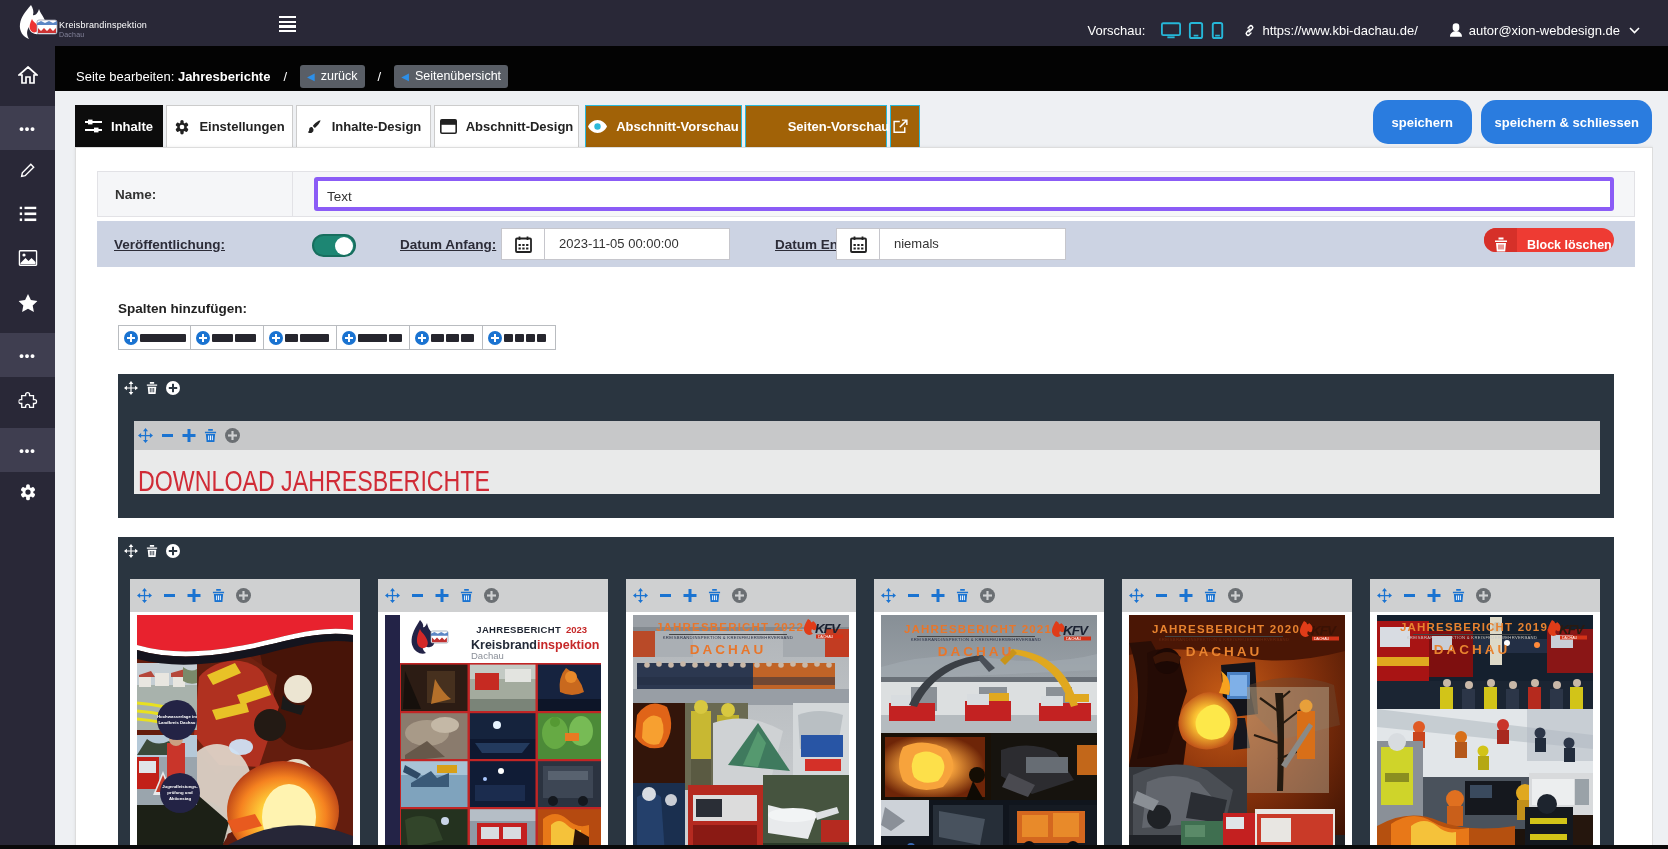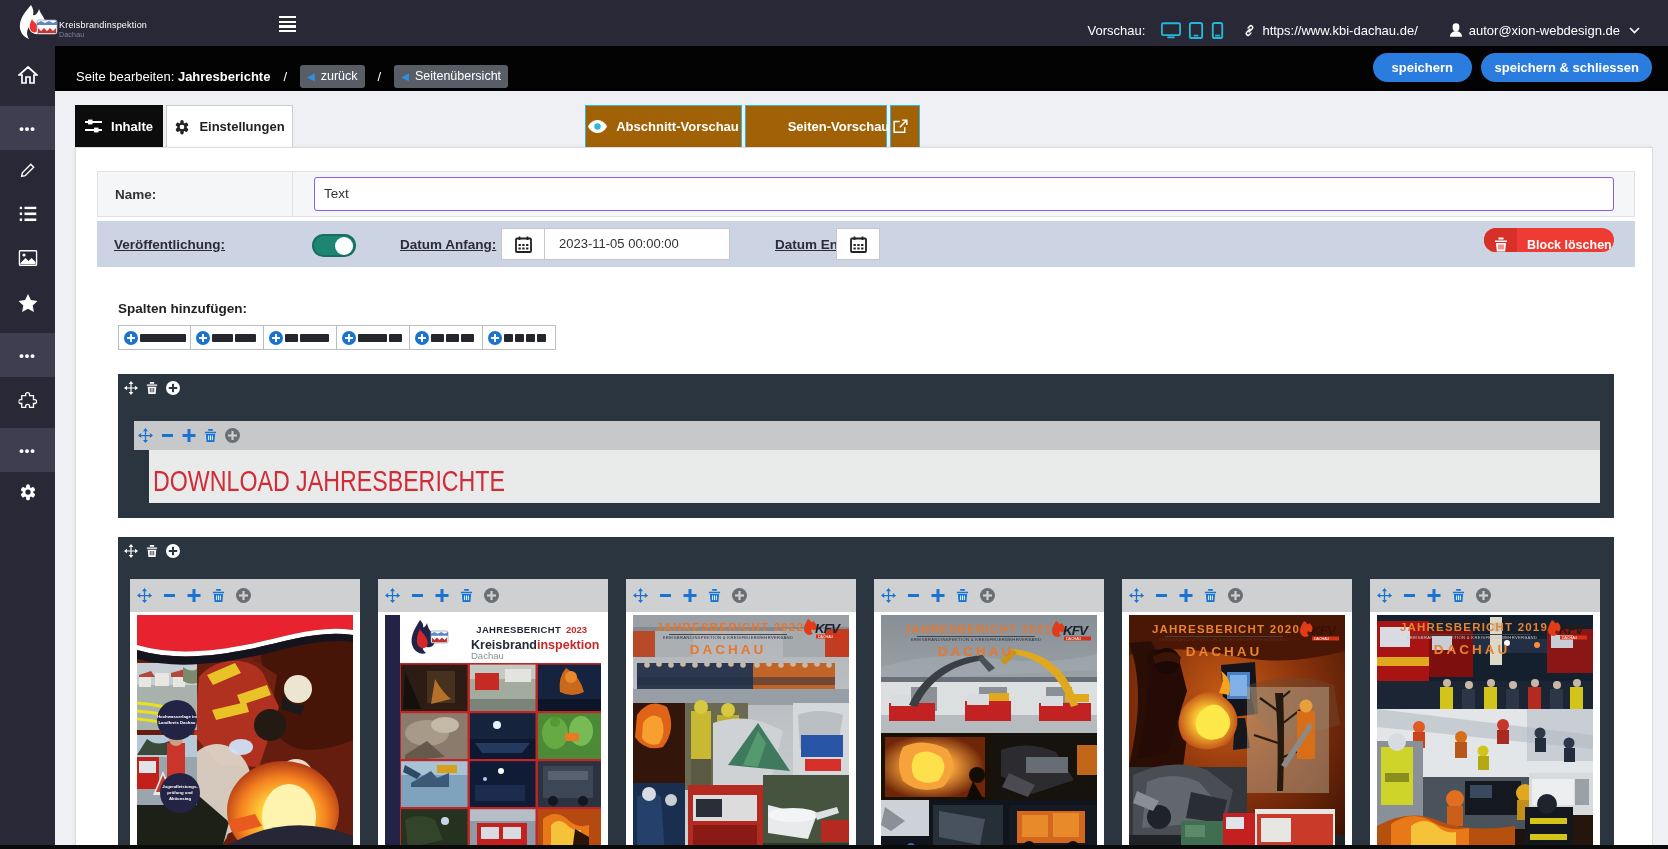--- a/index.html
+++ b/index.html
@@ -13,21 +13,21 @@
 #burger { position:absolute; left:279px; top:16px; width:17px; }
 #burger div { height:2.4px; background:#fff; margin-bottom:2.2px; }
 #tb-right { position:absolute; right:28px; top:0; height:60px; display:flex; align-items:center; color:#fff; font-size:13px; }
 .cyic { color:#26b7d8; }
 
 
 #secondbar { position:absolute; left:55px; top:46px; width:1613px; height:45px; background:#030303; color:#fff; z-index:25; }
 #sb-left { position:absolute; left:21px; top:0; height:61px; display:flex; align-items:center; font-size:13px; }
 .gbtn { background:#595e66; border-radius:3px; color:#fff; font-size:12.5px; padding:4px 7px 5px 7px; display:inline-flex; align-items:center; }
 .gbtn .tri { color:#2d8fe8; margin-right:6px; font-size:10px; }
-.bluebtn { background:#2a7cdf; border-radius:15px; color:#fff; font-size:13px; font-weight:bold; height:29px; display:inline-flex; align-items:center; padding:0 16px; }
+.bluebtn { background:#2a7cdf; border-radius:15px; color:#fff; font-size:13px; font-weight:bold; height:44px; display:inline-flex; align-items:center; padding:0 16px;margin-top:47px; }
 
 
 #sidebar { position:absolute; left:0; top:46px; width:55px; height:803px; background:#292837; z-index:20; }
 .srow { position:absolute; left:0; width:55px; height:44px; }
 .srow.lite { background:#3f3e50; }
 .sic { position:absolute; left:50%; top:50%; transform:translate(-50%,-50%); }
 
 
 #content { position:absolute; left:55px; top:91px; width:1613px; height:758px; background:#eef0f3; }
 #panel { position:absolute; left:20px; top:56px; width:1578px; height:720px; background:#fff; border:1px solid #ddd; box-shadow:0 0 3px rgba(0,0,0,0.08); }
@@ -35,21 +35,21 @@
 
 .tab { position:absolute; top:14px; height:42px; display:flex; align-items:center; justify-content:center; font-size:13px; font-weight:bold; border:1px solid #ccc; border-bottom:none; background:#fff; color:#222; white-space:nowrap; }
 .tab svg { margin-right:9px; }
 .tab.active { background:#0c0c0c; color:#fff; border-color:#0c0c0c; }
 .tab.cyan { background:#a16207; color:#fff; border-color:#2bb9da; }
 
 
 #namerow { position:absolute; left:21px; top:23px; width:1538px; height:46px; background:#f5f6f8; border:1px solid #e2e2e6; }
 #namerow .lbl { position:absolute; left:17px; top:15px; font-size:13.5px; font-weight:bold; color:#333; }
 #namerow .divider { position:absolute; left:194px; top:0; width:1px; height:44px; background:#e2e2e6; }
-#nameinput { position:absolute; left:216px; top:5px; width:1300px; height:34px; background:#fff; border:1px solid #8b5cf6; border-radius:3px; font-size:13.5px; color:#333; line-height:32px; padding-left:9px; }
+#nameinput { position:absolute; left:216px; top:5px; width:1300px; height:34px; background:#fff; border:4px solid #8b5cf6; border-radius:3px; font-size:13.5px; color:#333; line-height:32px; padding-left:9px; }
 #pubrow { position:absolute; left:21px; top:73px; width:1538px; height:46px; background:#ccd3e3; }
 #pubrow .lbl { font-size:13.5px; font-weight:bold; color:#2c2c38; position:absolute; top:16px;text-decoration:underline; }
 .calbtn { position:absolute; top:7px; width:44px; height:32px; background:#fff; border:1px solid #c6c6cc; display:flex; align-items:center; justify-content:center; }
 .dinput { position:absolute; top:7px; height:32px; background:#fff; border:1px solid #c6c6cc; border-left:none; font-size:13px; color:#333; line-height:30px; padding-left:14px; }
 #toggle { position:absolute; left:215px; top:13px; width:44px; height:23px; background:#1d8673; border:2px solid #176e5e; border-radius:12px; }
 #toggle .knob { position:absolute; right:1px; top:0.5px; width:18px; height:18px; background:#fff; border-radius:50%; }
 #delbtn { position:absolute; right:21px; top:7px; width:130px; height:24px; background:#ee3b33; border-radius:17px; overflow:hidden; color:#fff; }
 #delbtn .sq { position:absolute; left:0; top:0; width:33px; height:33px; background:#d63029; display:flex; align-items:center; justify-content:center; }
 #delbtn .t { position:absolute; left:43px; top:10px; font-size:12.5px; font-weight:bold; white-space:nowrap; }
 
@@ -63,21 +63,21 @@
 
 
 .dblock { position:absolute; left:42px; width:1496px; background:#2a3540; }
 #dblock1 { top:226px; height:144px; }
 #dblock2 { top:389px; height:331px; }
 .wtool { position:absolute; left:6px; top:7px; display:flex; align-items:center; }
 .wtool svg { margin-right:8px; }
 
 #inner1 { position:absolute; left:16px; top:47px; width:1466px; height:86px; }
 #inner1 .bar1 { height:29px; background:#c7c8c9; display:flex; align-items:center; padding-left:4px; }
-#inner1 .body { height:53px; background:#e9eaea;margin-left:15px; }
+#inner1 .body { height:44px; background:#e9eaea; }
 
 .col { position:absolute; top:42px; width:230px; height:285px; background:#fff; }
 .coltool { height:33px; background:#cfd0d1; display:flex; align-items:center; padding-left:7px; }
 .cover { position:absolute; left:7px; top:36px; width:216px; height:245px; overflow:hidden; }
 .btool svg, .coltool svg { margin-right:0; }
 
 #botstrip { position:absolute; left:0px; top:845px; width:1668px; height:4px; background:#0a0a0a; z-index:40; }
 #rightgutter { position:absolute; left:1653px; top:91px; width:15px; height:758px; background:#eef0f3; z-index:10; }
 </style>
 </head>
@@ -218,20 +218,31 @@
           <line x1="0" y1="11" x2="17" y2="11"></line>
           <rect x="9" y="8.6" width="4.5" height="4.8" stroke="none"></rect>
         </g>
       </svg>
     Inhalte</div>
   <div class="tab" style="left:111px; width:127px;">
     <svg width="16" height="16" viewBox="0 0 24 24">
         <path fill="#222" d="M12 1.5 a2.6 2.6 0 0 1 2.6 2.6 l-.2 1.6 1.6 .9 1.5-1a2 2 0 0 1 2.6 .6 l1 1.7a2 2 0 0 1-.6 2.6 l-1.4 .9 v1.8 l1.4 .9a2 2 0 0 1 .6 2.6 l-1 1.7a2 2 0 0 1-2.6 .6 l-1.5-1-1.6 .9 .2 1.6a2.6 2.6 0 0 1-5.2 0 l.2-1.6-1.6-.9-1.5 1a2 2 0 0 1-2.6-.6 l-1-1.7a2 2 0 0 1 .6-2.6 l1.4-.9 v-1.8 l-1.4-.9a2 2 0 0 1-.6-2.6 l1-1.7a2 2 0 0 1 2.6-.6 l1.5 1 1.6-.9-.2-1.6A2.6 2.6 0 0 1 12 1.5 Z M12 8.5 a3.5 3.5 0 1 0 0 7 a3.5 3.5 0 0 0 0-7 Z"></path>
       </svg>
     Einstellungen</div>
+  <div class="tab" style="left:241px; width:135px;">
+    <svg width="17" height="16" viewBox="0 0 24 24">
+        <path fill="#222" d="M21 2 c-3 0-9 5-11.5 8.5 l3 3 C16 11 21 5 21 2 Z M8.5 12 a4 4 0 0 0-4.5 4 c0 2-1 3-2 3.5 C3 21 6 21.5 8 20.5 a4.5 4.5 0 0 0 2.5-5 Z"></path>
+      </svg>
+    Inhalte-Design</div>
+  <div class="tab" style="left:379px; width:145px;">
+    <svg width="17" height="15" viewBox="0 0 17 15">
+        <rect x="0.8" y="0.8" width="15.4" height="13.4" rx="1.2" fill="none" stroke="#222" stroke-width="1.6"></rect>
+        <rect x="0.8" y="0.8" width="15.4" height="5" fill="#222"></rect>
+      </svg>
+    Abschnitt-Design</div>
   <div class="tab cyan" style="left:530px; width:157px;">
     <svg width="19" height="13" viewBox="0 0 19 13">
         <path d="M9.5 0 C5 0 1.6 3 0 6.5 C1.6 10 5 13 9.5 13 C14 13 17.4 10 19 6.5 C17.4 3 14 0 9.5 0 Z" fill="#fff"></path>
         <circle cx="9.5" cy="6.5" r="3.2" fill="#2bb9da"></circle>
       </svg>
     Abschnitt-Vorschau</div>
   <div class="tab cyan" style="left:690px; width:142px;padding-left:36px;">
     <svg width="19" height="13" viewBox="0 0 19 13">
         <path d="M9.5 0 C5 0 1.6 3 0 6.5 C1.6 10 5 13 9.5 13 C14 13 17.4 10 19 6.5 C17.4 3 14 0 9.5 0 Z" fill="#fff"></path>
         <circle cx="9.5" cy="6.5" r="3.2" fill="#2bb9da"></circle>
@@ -277,20 +288,21 @@
             <line x1="4.5" y1="0.5" x2="4.5" y2="4" stroke="#222" stroke-width="1.8"></line>
             <line x1="12.5" y1="0.5" x2="12.5" y2="4" stroke="#222" stroke-width="1.8"></line>
             <rect x="3.5" y="8" width="2.3" height="2" fill="#222"></rect>
             <rect x="7.3" y="8" width="2.3" height="2" fill="#222"></rect>
             <rect x="11.1" y="8" width="2.3" height="2" fill="#222"></rect>
             <rect x="3.5" y="11.5" width="2.3" height="2" fill="#222"></rect>
             <rect x="7.3" y="11.5" width="2.3" height="2" fill="#222"></rect>
             <rect x="11.1" y="11.5" width="2.3" height="2" fill="#222"></rect>
           </svg>
       </div>
+      <div class="dinput" style="left:783px; width:186px;">niemals</div>
       <div id="delbtn">
         <div class="sq">
             <svg width="14" height="15" viewBox="0 0 14 15">
               <path fill="#fff" d="M1 3.5 H13 V5 H1 Z M4.5 0.5 h5 v2 h-5 Z M2 6 h10 l-.8 8.5 H2.8 Z"></path>
               <g stroke="#d63029" stroke-width="1">
                 <line x1="5" y1="7.5" x2="5" y2="12.5"></line>
                 <line x1="7" y1="7.5" x2="7" y2="12.5"></line>
                 <line x1="9" y1="7.5" x2="9" y2="12.5"></line>
               </g>
             </svg>

